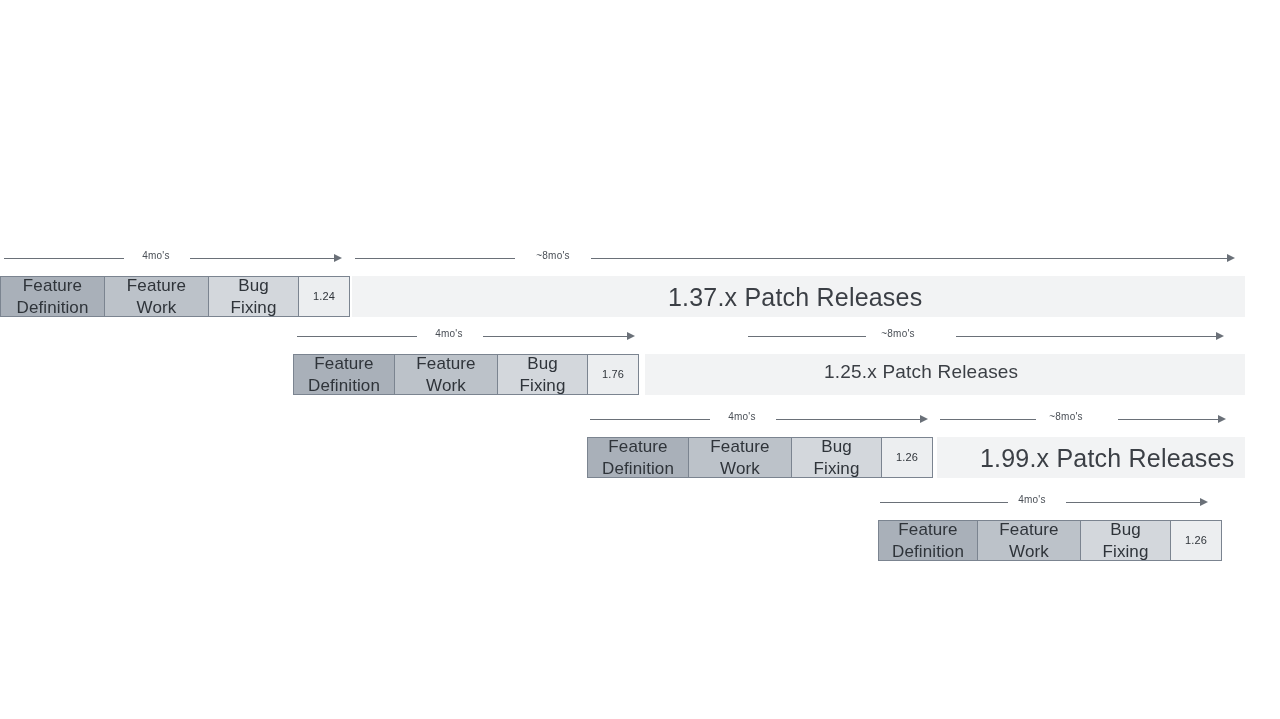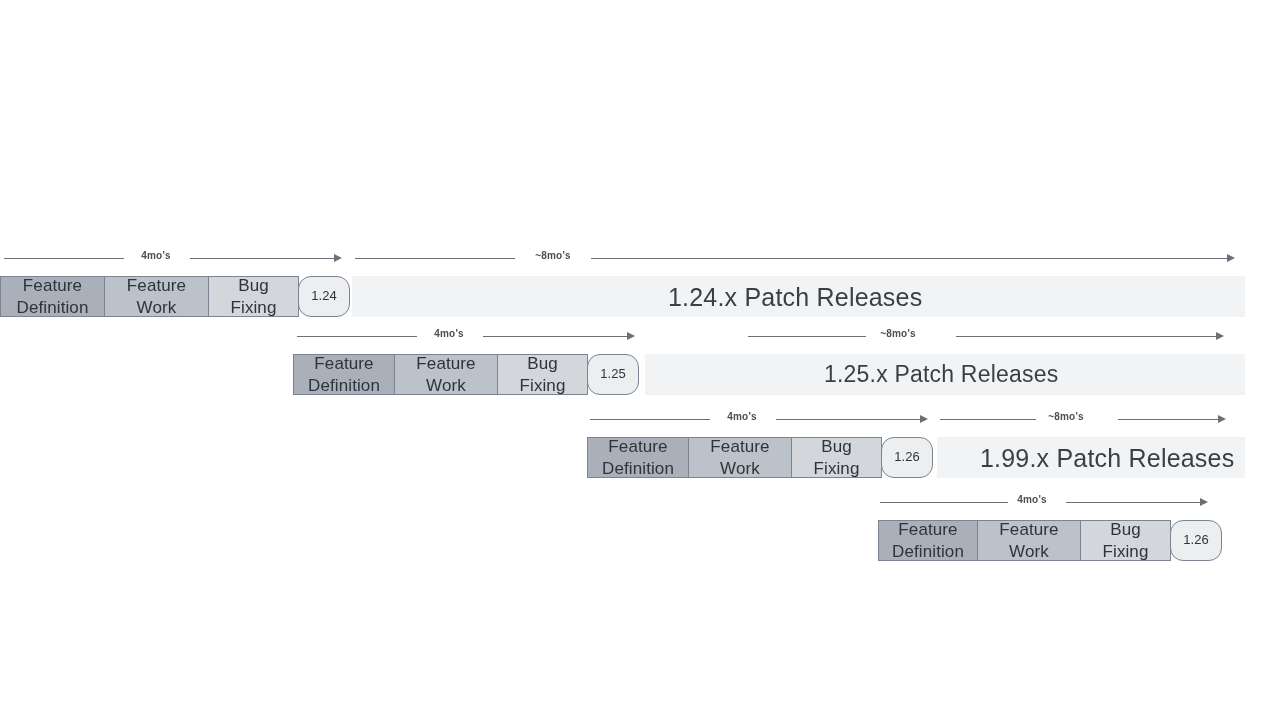--- a/index.html
+++ b/index.html
@@ -61,27 +61,26 @@
     line-height: 1.28;
     letter-spacing: 0.1px;
     margin-left: -1px;
   }
   .phase:first-child { margin-left: 0; }
   .phase .l2 { display: block; }
 
   .ph-def  { background: #a9b0b9; }
   .ph-work { background: #bcc2c9; }
   .ph-bug  { background: #d3d7dc; }
-  .ph-ver  { background: #eceef0; font-size: 13px; border-radius: 13px; }
+  .ph-ver  { background: #eceef0; font-size: 11px; }
 
   
   .measure {
     position: absolute;
     height: 16px;
-    font-weight: bold;
   }
   .measure .line {
     position: absolute;
     top: 8px;
     height: 1px;
     background: #6a7078;
   }
   .measure .head {
     position: absolute;
     top: 4px;
@@ -115,21 +114,21 @@
     </div>
 
     <div class="measure" style="left:355px; top:0px; width:882px;">
       <div class="line" style="left:0px; width:160px;"></div>
       <div class="mlabel" style="left:198px;">~8mo's</div>
       <div class="line" style="left:236px; width:638px;"></div>
       <div class="head" style="left:872px;"></div>
     </div>
 
     <div class="patch-band" style="left:352px; top:26px; width:893px;"></div>
-    <div class="patch-label" style="left:668px; top:33px; font-size:25px;">1.24.x Patch Releases</div>
+    <div class="patch-label" style="left:668px; top:33px; font-size:25px;">1.37.x Patch Releases</div>
 
     <div class="phase-bar" style="left:0px; top:26px;">
       <div class="phase ph-def" style="width:105px;">
         <span class="l1">Feature</span>
         <span class="l2">Definition</span>
       </div>
       <div class="phase ph-work" style="width:105px;">
         <span class="l1">Feature</span>
         <span class="l2">Work</span>
       </div>
@@ -151,36 +150,36 @@
     </div>
 
     <div class="measure" style="left:748px; top:0px; width:482px;">
       <div class="line" style="left:0px; width:118px;"></div>
       <div class="mlabel" style="left:150px;">~8mo's</div>
       <div class="line" style="left:208px; width:264px;"></div>
       <div class="head" style="left:468px;"></div>
     </div>
 
     <div class="patch-band" style="left:645px; top:26px; width:600px;"></div>
-    <div class="patch-label" style="left:824px; top:33px; font-size:23px;">1.25.x Patch Releases</div>
+    <div class="patch-label" style="left:824px; top:33px; font-size:19px;">1.25.x Patch Releases</div>
 
     <div class="phase-bar" style="left:293px; top:26px;">
       <div class="phase ph-def" style="width:102px;">
         <span class="l1">Feature</span>
         <span class="l2">Definition</span>
       </div>
       <div class="phase ph-work" style="width:104px;">
         <span class="l1">Feature</span>
         <span class="l2">Work</span>
       </div>
       <div class="phase ph-bug" style="width:91px;">
         <span class="l1">Bug</span>
         <span class="l2">Fixing</span>
       </div>
-      <div class="phase ph-ver" style="width:52px;">1.25</div>
+      <div class="phase ph-ver" style="width:52px;">1.76</div>
     </div>
   </div>
 
   <div class="row" style="top:411px;">
 
     <div class="measure" style="left:590px; top:0px; width:340px;">
       <div class="line" style="left:0px; width:120px;"></div>
       <div class="mlabel" style="left:152px;">4mo's</div>
       <div class="line" style="left:186px; width:146px;"></div>
       <div class="head" style="left:330px;"></div>

